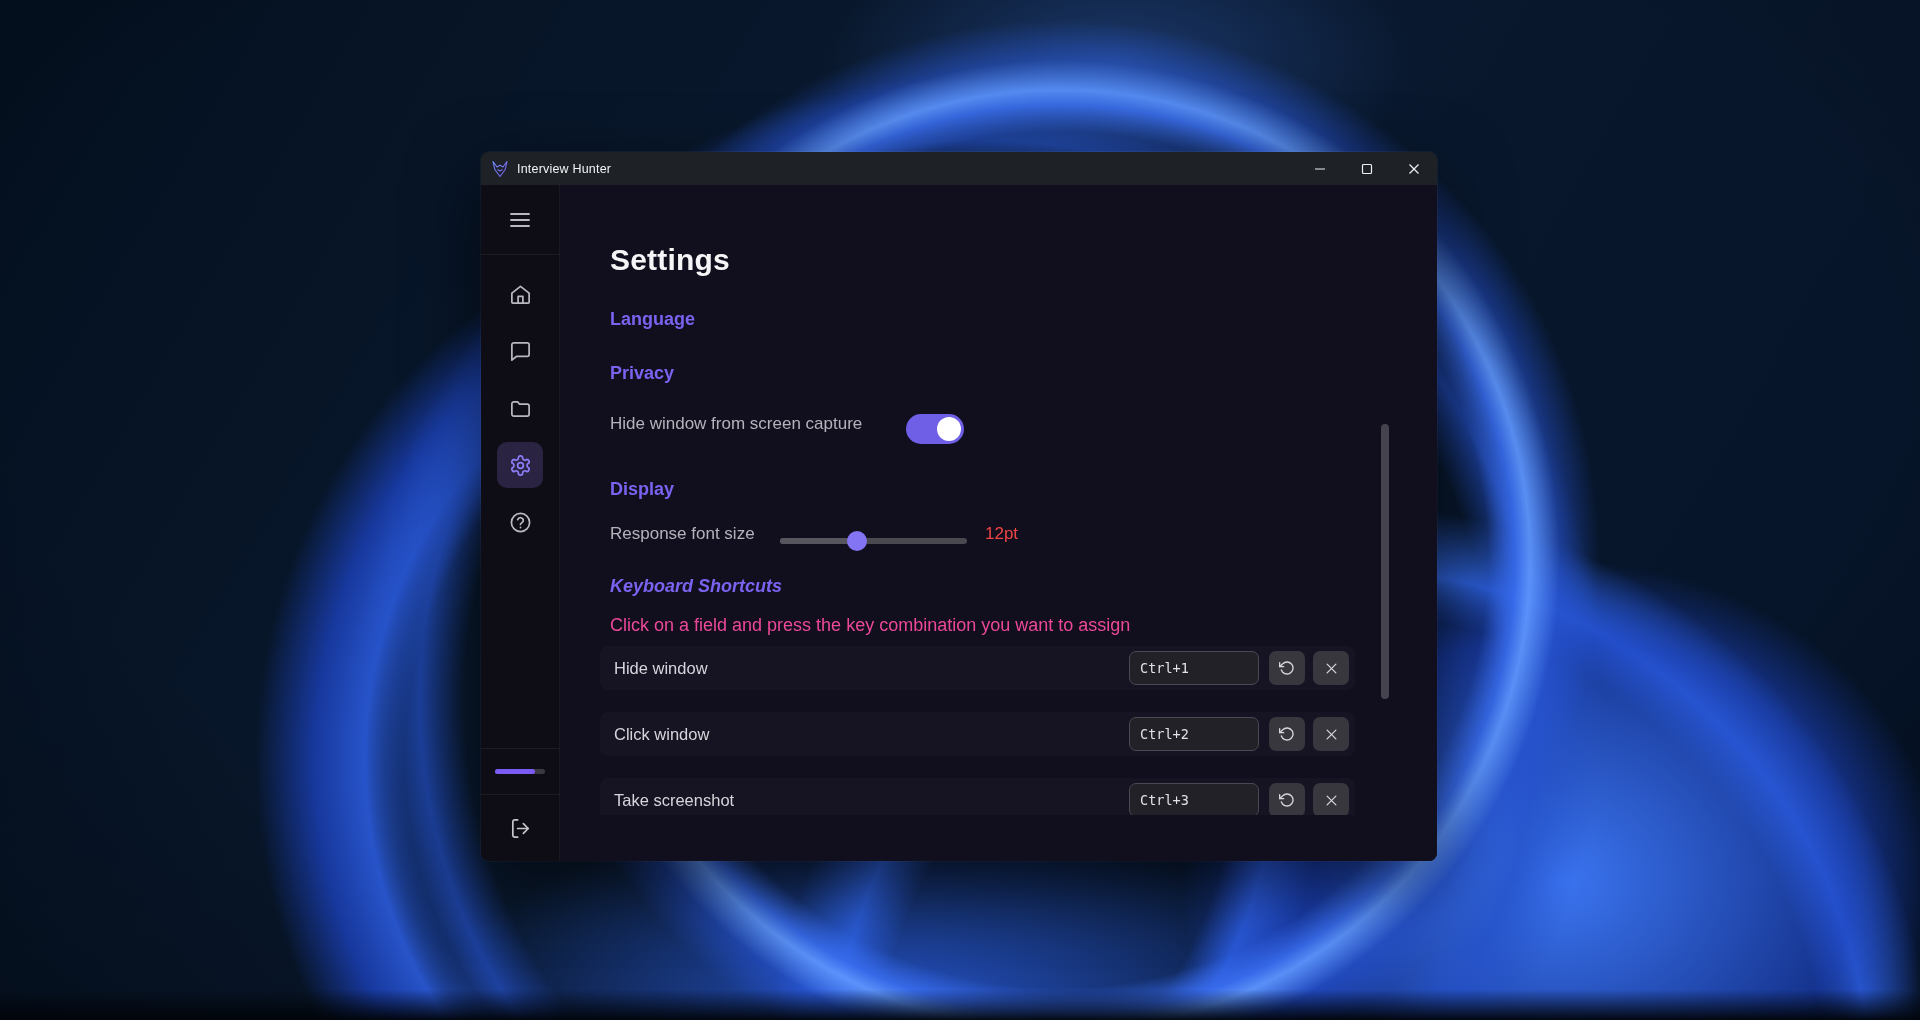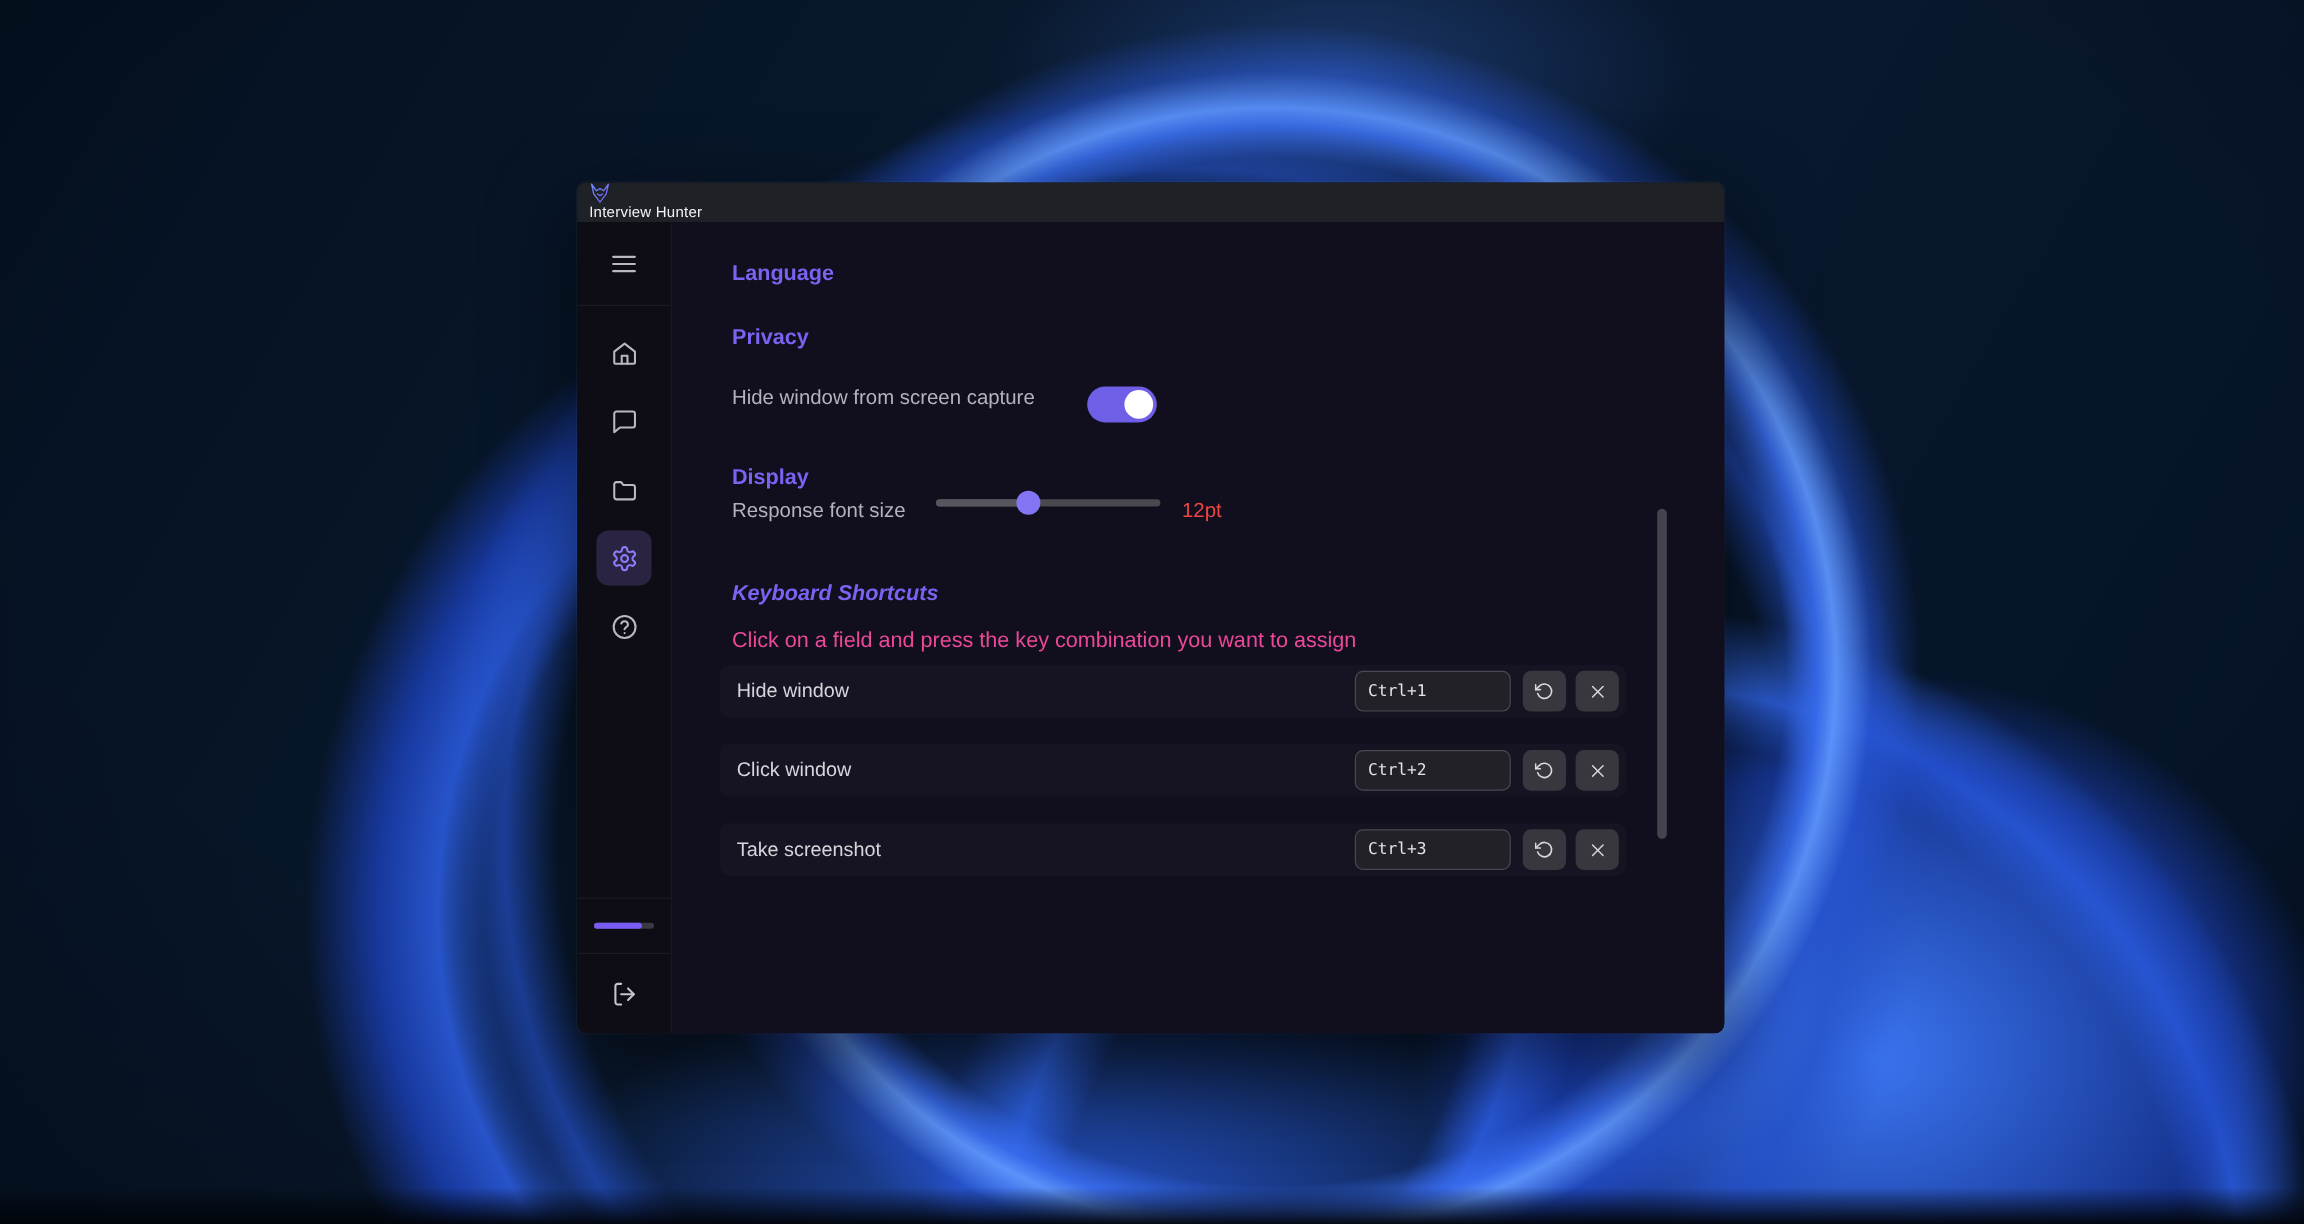--- a/index.html
+++ b/index.html
@@ -18,21 +18,21 @@
       radial-gradient(circle at 1350px 1090px, transparent 475px, rgba(50,105,235,.85) 520px, transparent 585px),
       radial-gradient(1700px 950px at 960px 380px, rgba(0,0,0,0) 55%, rgba(2,6,14,.55) 100%),
       linear-gradient(120deg,#04101f 0%, #0a1a30 45%, #051226 100%);
   }
 
   
   .win{position:absolute;left:481px;top:152px;width:956px;height:709px;
     border-radius:8px;overflow:hidden;background:#110f1d;
     box-shadow:0 24px 70px rgba(0,0,0,.6), 0 0 0 1px rgba(255,255,255,.05);}
   .titlebar{position:absolute;left:0;top:0;right:0;height:33px;background:#1e2227;
-    display:flex;align-items:flex-start;padding-left:10px;box-sizing:border-box;flex-direction:column;}
+    display:flex;align-items:center;padding-left:10px;box-sizing:border-box;}
   .titlebar .app-ic{width:18px;height:18px;margin-right:8px;flex:0 0 auto;}
   .titlebar .t{color:#f2f2f4;font-size:12.5px;letter-spacing:.2px;}
   .cap-btns{margin-left:auto;display:flex;height:33px;}
   .cap-btn{width:47px;height:33px;display:flex;align-items:center;justify-content:center;
     background:transparent;border:none;cursor:pointer;}
   .cap-btn svg{stroke:#eceff2;}
 
   
   .sidebar{position:absolute;left:0;top:33px;bottom:0;width:79px;background:#0e0d15;
     border-right:1px solid rgba(255,255,255,.05);box-sizing:border-box;}
@@ -63,21 +63,21 @@
   .dropdown{width:188px;height:40px;box-sizing:border-box;background:#232128;
     border:1px solid rgba(255,255,255,.12);border-radius:6px;display:flex;align-items:center;
     padding:0 12px 0 14px;cursor:pointer;}
   .dropdown .val{color:#f0eff3;font-size:16.5px;flex:1;}
   .sec-privacy{margin-top:32px;}
   .row-toggle{margin-top:30px;height:30px;display:flex;align-items:flex-start;}
   .lbl-capture{width:296px;}
   .toggle{width:58px;height:30px;border-radius:15px;background:#6e5fe6;position:relative;cursor:pointer;}
   .knob{position:absolute;top:3px;right:3px;width:24px;height:24px;border-radius:50%;background:#ffffff;}
   .sec-display{margin-top:34px;}
-  .row-slider{margin-top:8px;height:36px;display:flex;align-items:flex-start;}
+  .row-slider{margin-top:8px;height:36px;display:flex;align-items:flex-end;}
   .lbl-fontsize{width:170px;}
   .slider{width:187px;height:6px;border-radius:3px;background:#4a4950;position:relative;cursor:pointer;}
   .slider .fill{position:absolute;left:0;top:0;height:6px;width:41%;border-radius:3px;background:#57555e;}
   .slider .thumb{position:absolute;left:41%;top:50%;transform:translate(-50%,-50%);
     width:20px;height:20px;border-radius:50%;background:#8374f4;}
   .slider-value{margin-left:18px;color:#ef4444;font-size:17px;}
   .sec-shortcuts{margin-top:31px;font-style:italic;}
   .hint{margin-top:19px;font-size:18px;line-height:19px;color:#ec4899;}
   .sc-rows{margin-top:11px;margin-left:-10px;width:755px;display:flex;flex-direction:column;gap:22px;}
   .sc-row{height:44px;border-radius:8px;background:rgba(255,255,255,.025);
@@ -190,20 +190,21 @@
               <line x1="20" y1="12" x2="9" y2="12"></line>
             </svg>
         </button>
       </div>
     </div>
   </div>
 
   <div class="content">
     <div class="viewport">
 
+      <div class="page-title">Settings</div>
 
       <div class="sec-title sec-language">Language</div>
 
       <div class="sec-title sec-privacy">Privacy</div>
       <div class="row-toggle">
         <span class="field-label lbl-capture">Hide window from screen capture</span>
         <div class="toggle">
           <div class="knob"></div>
         </div>
       </div>

